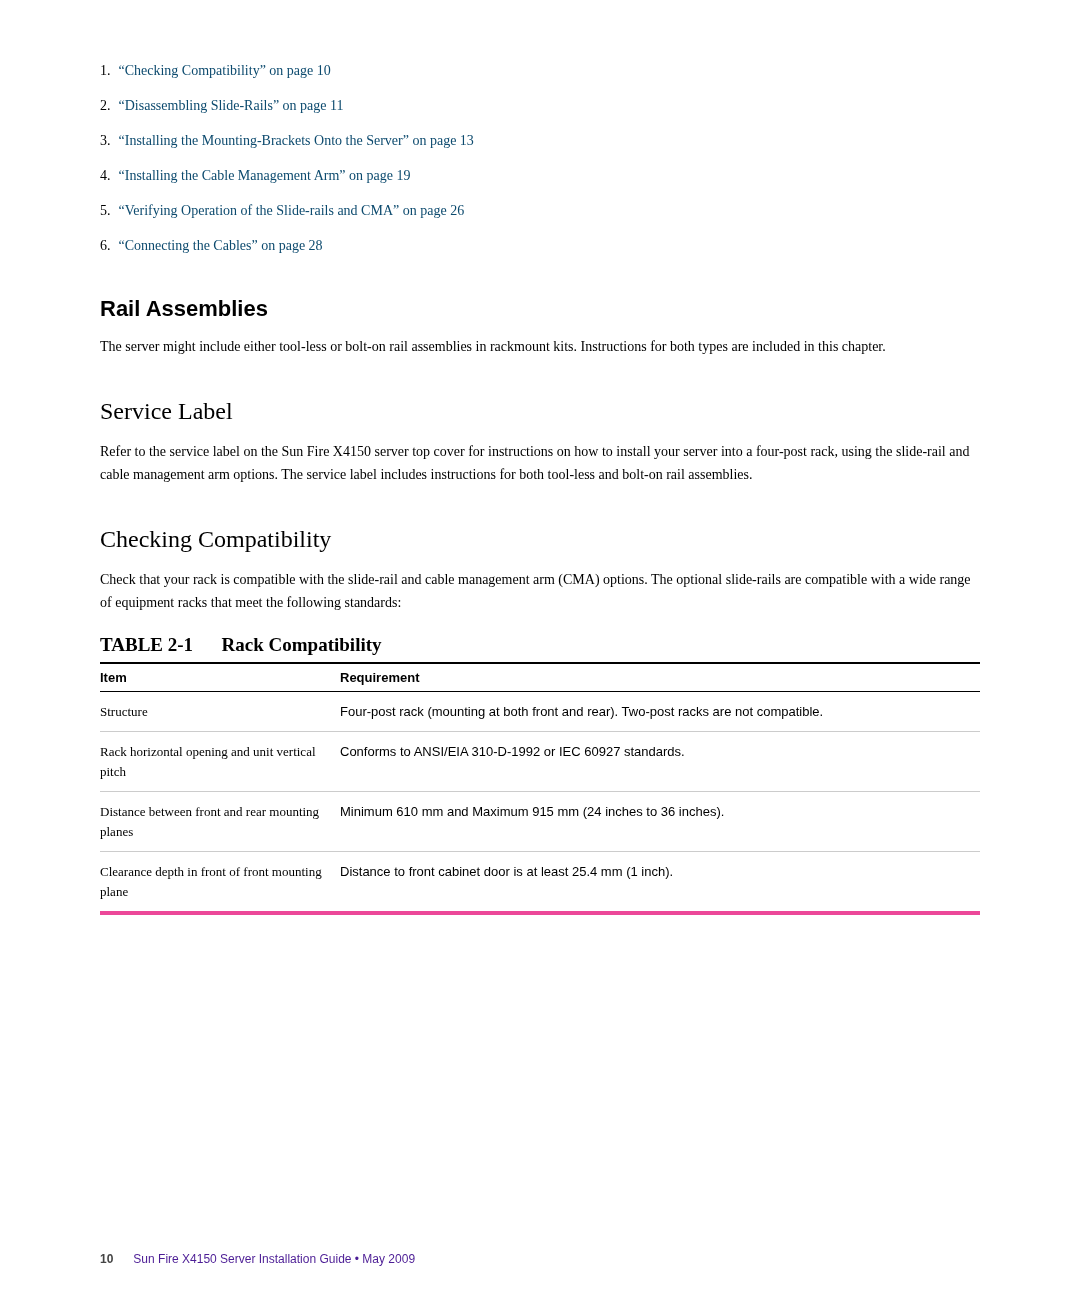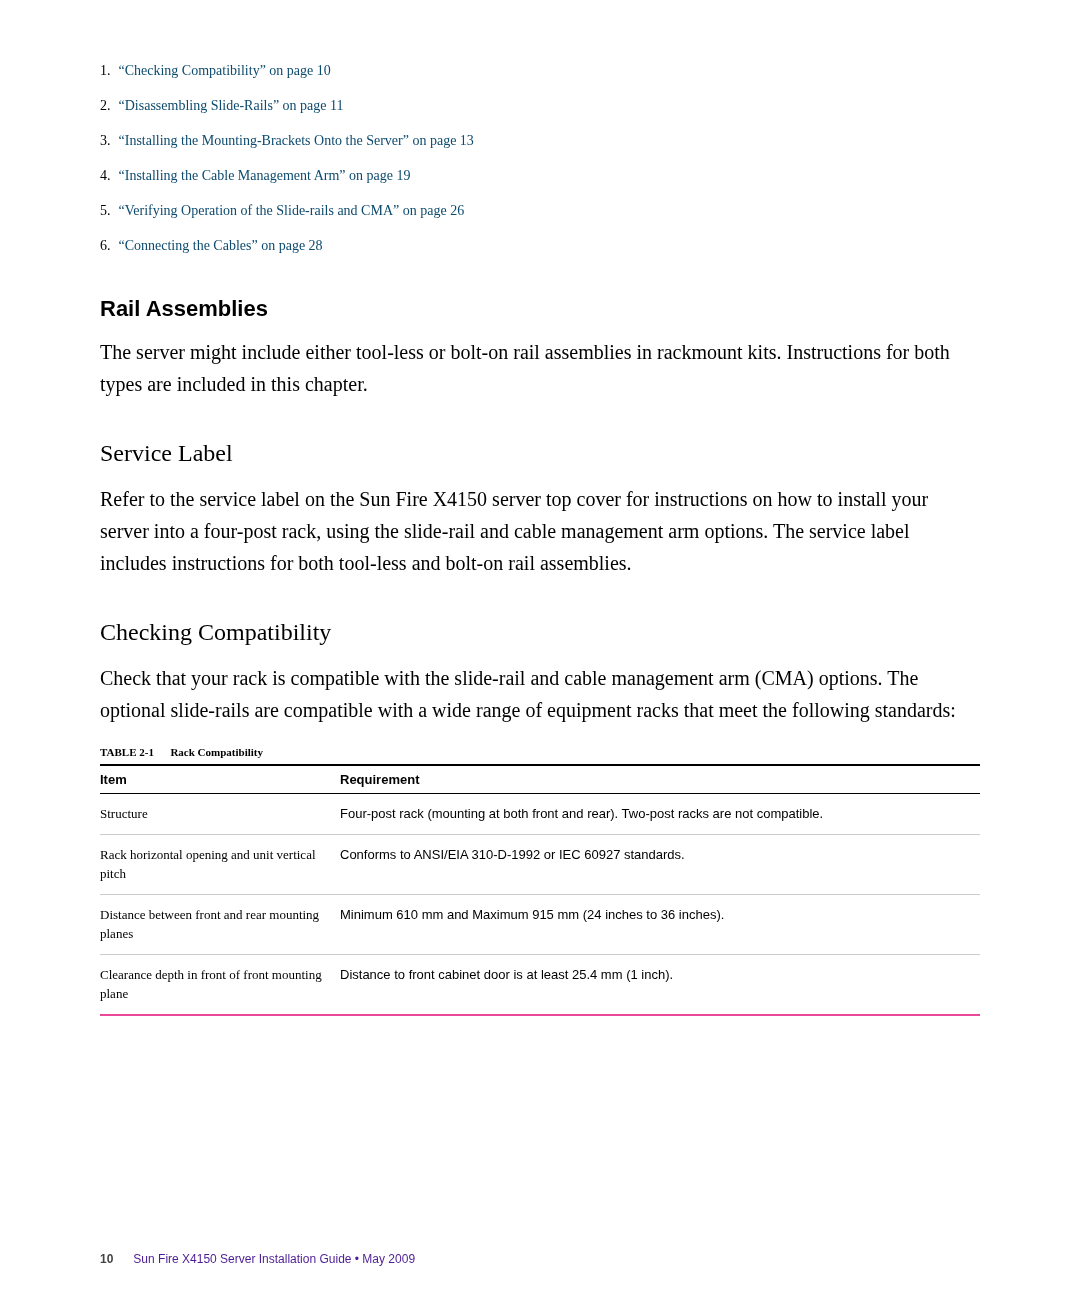--- a/index.html
+++ b/index.html
@@ -51,32 +51,32 @@
     .section-heading-large {
       font-family: Georgia, serif;
       font-size: 24px;
       font-weight: normal;
       color: #000000;
       margin-bottom: 16px;
       margin-top: 10px;
     }
 
     .body-text {
-      font-size: 20px;
+      font-size: 14px;
       line-height: 1.6;
       color: #000000;
       margin-bottom: 16px;
     }
 
     .section-block {
       margin-bottom: 40px;
     }
 
     .table-caption {
-      font-size: 11px;
+      font-size: 19px;
       font-weight: bold;
       margin-bottom: 6px;
       margin-top: 20px;
     }
 
     .table-caption .table-label {
       font-weight: bold;
     }
 
     table.compat-table {
@@ -98,21 +98,21 @@
       text-align: left;
       padding: 6px 8px 6px 0;
     }
 
     table.compat-table tbody tr {
       border-bottom: 1px solid #cccccc;
       vertical-align: top;
     }
 
     table.compat-table tbody tr:last-child {
-      border-bottom: 2px solid #ec4899;
+      border-bottom: 4px solid #ec4899;
       margin-left: 38px;
     }
 
     table.compat-table tbody td {
       padding: 10px 8px 10px 0;
       line-height: 1.5;
       vertical-align: top;
     }
 
     table.compat-table tbody td:first-child {

